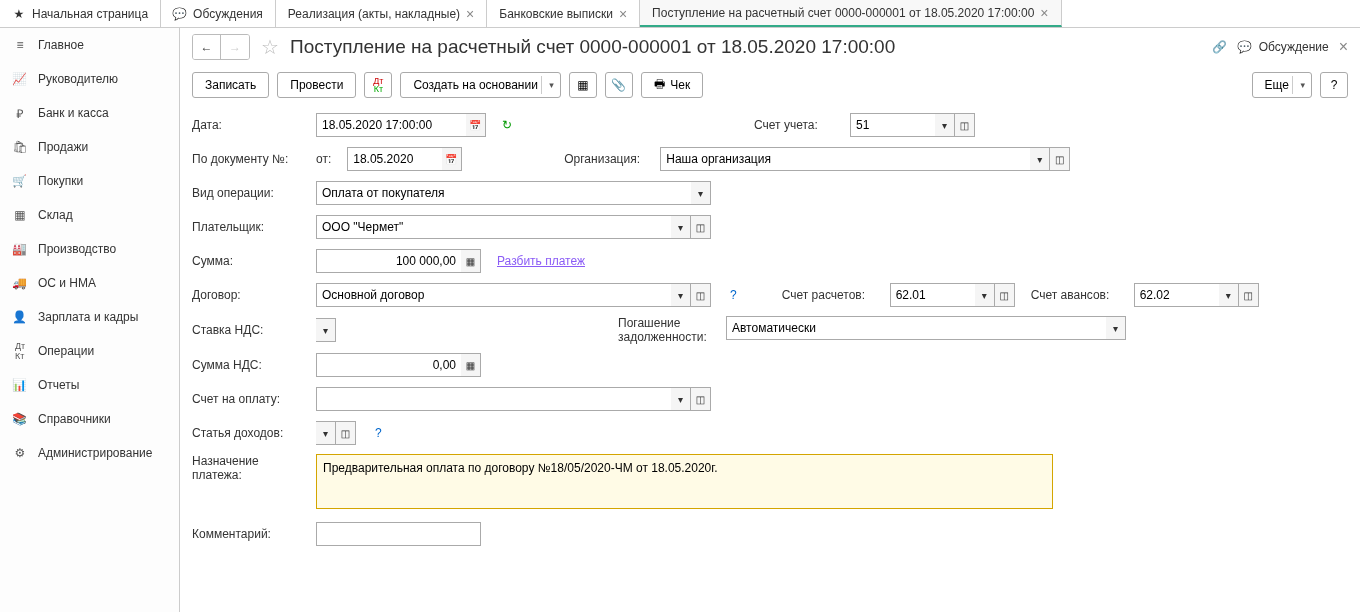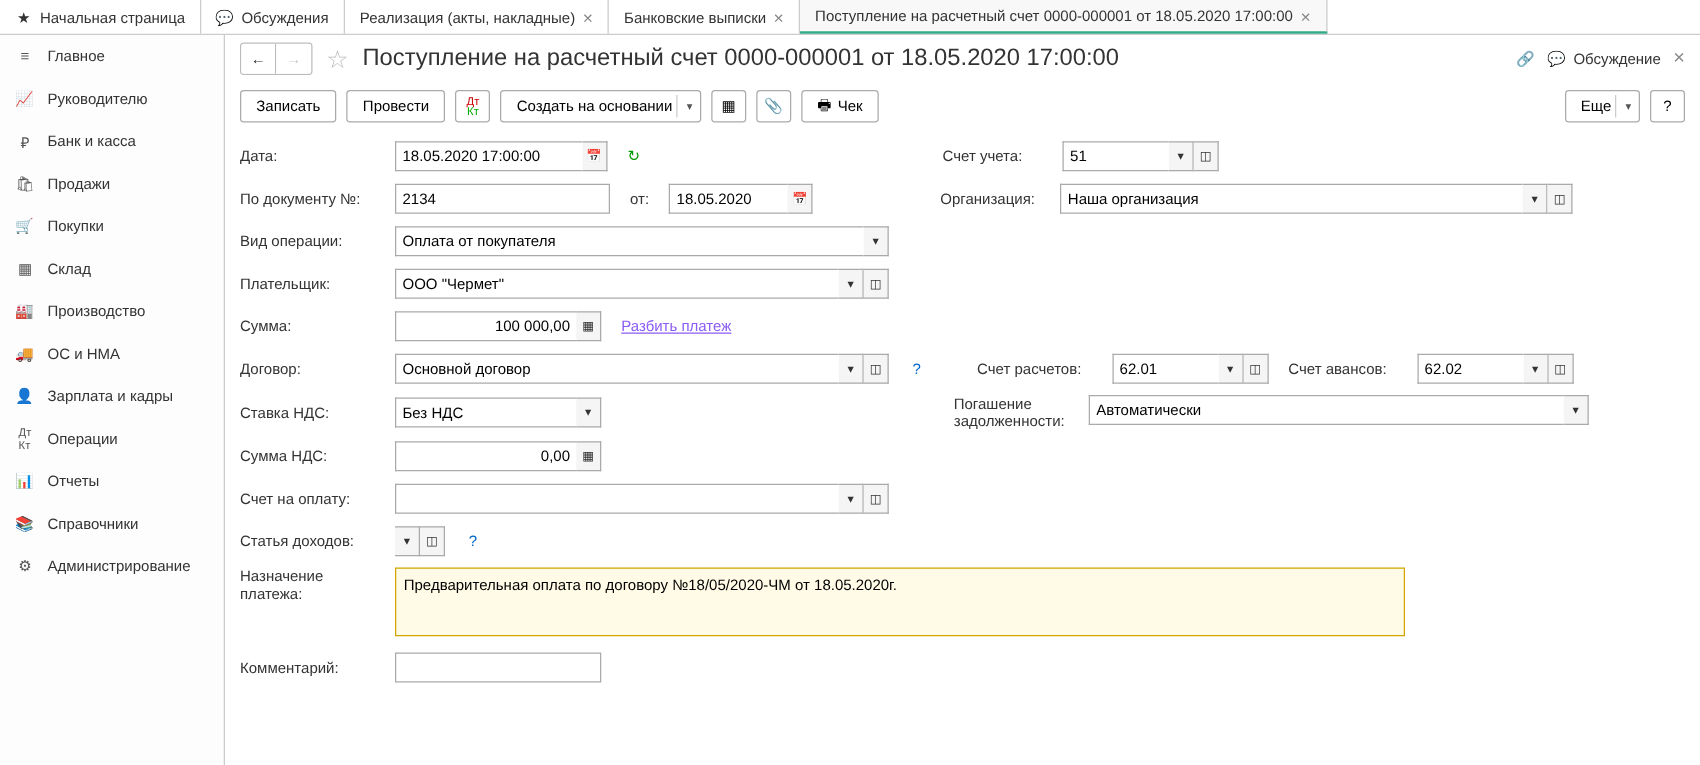--- a/index.html
+++ b/index.html
@@ -49,21 +49,21 @@
 .form-row { display: flex; align-items: center; margin-bottom: 8px; min-height: 26px; gap: 16px; }
 .label { width: 108px; flex-shrink: 0; }
 .input { height: 24px; border: 1px solid #aaa; padding: 0 5px; font-size: 12px; background: #fff; }
 .input-btn { width: 20px; height: 24px; border: 1px solid #aaa; border-left: none; background: #f5f5f5; display: flex; align-items: center; justify-content: center; cursor: pointer; font-size: 10px; }
 .input-wrap { display: flex; align-items: center; }
 .input-wrap .input { border-right: none; }
 .input-wrap .input-btn:last-child { border-right: 1px solid #aaa; }
 .text-right { text-align: right; }
 .link { color: #8b5cf6; text-decoration: underline; cursor: pointer; }
 .q { color: #0066cc; cursor: pointer; padding: 0 3px; }
-.textarea { border: 1px solid #d4a500; background: #fffbe6; padding: 6px; min-height: 55px; width: 808px; font-size: 12px; font-family: Arial; resize: none; }
+.textarea { border: 1px solid #d4a500; background: #fffbe6; padding: 6px; min-height: 55px; width: 737px; font-size: 12px; font-family: Arial; resize: none; }
 .right-pair { display: flex; align-items: center; gap: 8px; }
 .right-pair .label { width: 100px; }
 </style>
 </head>
 <body>
 
 <div class="tabs">
   <div class="tab">
     <span class="tab-icon">★</span>
     <span>Начальная страница</span>
@@ -201,21 +201,20 @@
           <div class="input-wrap">
             <input class="input" style="width: 85px;" value="51">
             <div class="input-btn">▾</div>
             <div class="input-btn">◫</div>
           </div>
         </div>
       </div>
 
       <div class="form-row">
         <div class="label">По документу №:</div>
-        <input class="input" style="width: 172px;" value="2134">
         <span>от:</span>
         <div class="input-wrap">
           <input class="input" style="width: 95px;" value="18.05.2020">
           <div class="input-btn">📅</div>
         </div>
         <div style="width:70px;"></div>
         <div class="right-pair">
           <div class="label" style="width:88px;">Организация:</div>
           <div class="input-wrap">
             <input class="input" style="width: 370px;" value="Наша организация">
@@ -274,21 +273,20 @@
             <input class="input" style="width: 85px;" value="62.02">
             <div class="input-btn">▾</div>
             <div class="input-btn">◫</div>
           </div>
         </div>
       </div>
 
       <div class="form-row">
         <div class="label">Ставка НДС:</div>
         <div class="input-wrap">
-          <input class="input" style="width: 145px;" value="Без НДС">
           <div class="input-btn">▾</div>
         </div>
         <div style="width:250px;"></div>
         <div class="right-pair" style="align-items:flex-start;">
           <div class="label" style="width:100px;line-height:14px;">Погашение задолженности:</div>
           <div class="input-wrap">
             <input class="input" style="width: 380px;" value="Автоматически">
             <div class="input-btn">▾</div>
           </div>
         </div>

